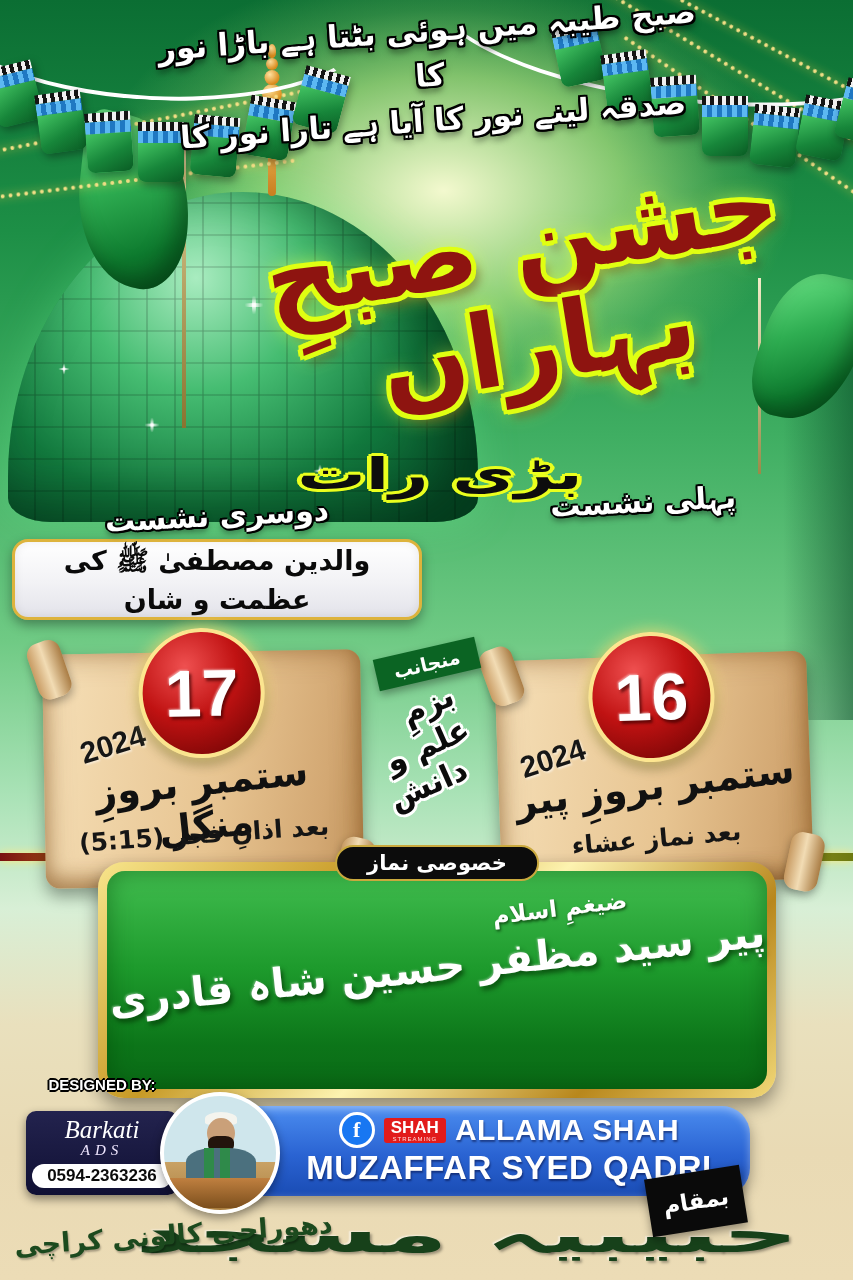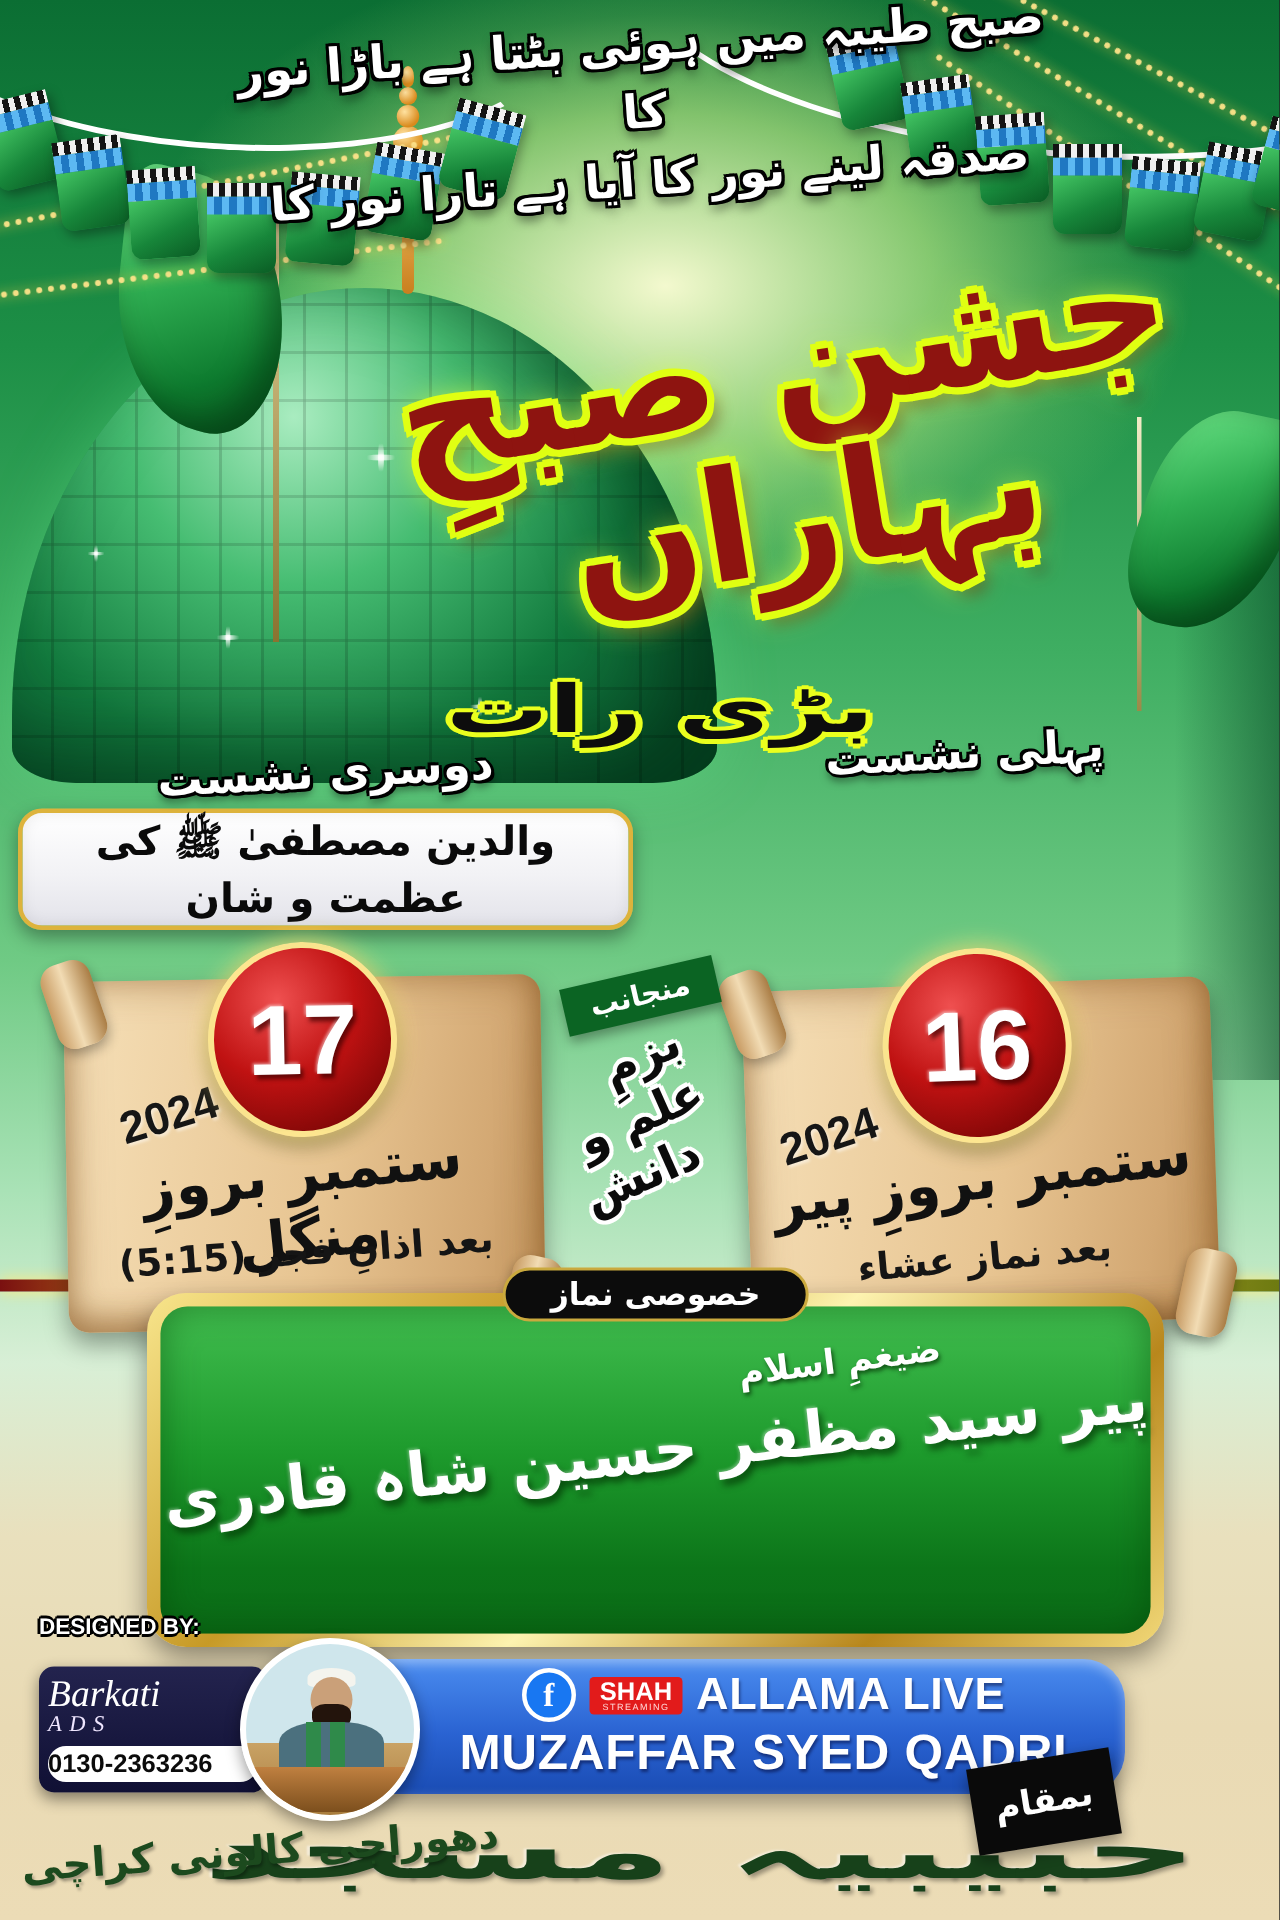--- a/index.html
+++ b/index.html
@@ -110,21 +110,21 @@
     background:linear-gradient(180deg,#41bd4f 0%,#1d9a2c 45%,#0c7519 80%,#0a6a16 100%);
     box-shadow:inset 0 0 24px rgba(0,60,0,.45);}
   .special-pill{position:absolute;top:-26px;left:50%;transform:translateX(-50%);background:#0c0c0c;color:#fff;
     direction:rtl;font-size:21px;font-weight:bold;padding:4px 30px;border-radius:20px;border:2px solid #caa93e;white-space:nowrap;}
   .honorific{position:absolute;top:24px;right:140px;color:#fff;direction:rtl;font-size:23px;font-weight:bold;
     transform:rotate(-7deg);text-shadow:1px 2px 3px rgba(0,40,0,.7);}
   .speaker{position:absolute;left:0;right:0;top:72px;text-align:center;direction:rtl;color:#fff;font-weight:bold;
     font-size:41px;white-space:nowrap;transform:rotate(-6deg);
     text-shadow:2px 4px 5px rgba(0,45,0,.65),-1px -1px 2px rgba(255,255,255,.35);}
   
-  .designer{position:absolute;left:26px;top:1076px;width:152px;text-align:left;z-index:7;}
+  .designer{position:absolute;left:26px;top:1076px;width:152px;text-align:center;z-index:7;}
   .designer .lab{font-family:"Liberation Sans",sans-serif;font-size:15px;font-weight:bold;color:#fff;
     text-shadow:-2px 0 #000,2px 0 #000,0 -2px #000,0 2px #000,-1px -1px #000,1px 1px #000;}
   .designer .card{margin-top:18px;background:linear-gradient(180deg,#23234e,#101034);border-radius:10px;padding:5px 6px 7px;box-shadow:0 4px 10px rgba(0,0,0,.45);}
   .designer .nm{font-family:"Liberation Serif",serif;font-style:italic;font-size:25px;color:#fff;}
   .designer .tp{font-family:"Liberation Serif",serif;font-style:italic;font-size:15px;color:#efe6ff;letter-spacing:5px;margin-top:-2px;}
   .designer .ph{margin-top:5px;background:#fff;border-radius:13px;font-family:"Liberation Sans",sans-serif;
     font-size:17px;font-weight:bold;color:#0b0b0b;padding:2px 0;}
   
   .livebar{position:absolute;left:206px;top:1106px;width:544px;height:90px;border-radius:28px;z-index:7;
     background:linear-gradient(180deg,#4b8df0 0%,#2a63d2 55%,#1a4cb4 100%);
@@ -257,41 +257,41 @@
       <div class="honorific">ضیغمِ اسلام</div>
       <div class="speaker">پیر سید مظفر حسین شاہ قادری</div>
     </div>
   </div>
 
   <div class="designer">
     <div class="lab">DESIGNED BY:</div>
     <div class="card">
       <div class="nm">Barkati</div>
       <div class="tp">ADS</div>
-      <div class="ph">0130-2363236</div>
+      <div class="ph">0594-2363236</div>
     </div>
   </div>
 
   <div class="livebar">
     <div class="photo">
       <div class="cap"></div>
       <div class="head"></div>
       <div class="beard"></div>
       <div class="body"></div>
       <div class="shawl"></div>
       <div class="desk"></div>
     </div>
     <div class="lb-content">
       <div class="lb-row">
         <div class="fb">f</div>
         <div class="livebadge">
           <span class="lv">SHAH</span>
           <span class="st">STREAMING</span>
         </div>
-        <span class="lb-t1">ALLAMA LIVE</span>
+        <span class="lb-t1">ALLAMA SHAH</span>
       </div>
       <div class="lb-t2">MUZAFFAR SYED QADRI</div>
     </div>
   </div>
 
   <div class="venue-badge">بمقام</div>
   <div class="venue-line">
     <span class="masjid">حبیبیہ مسجد</span>
     <span class="address">دھوراجی کالونی کراچی</span>
   </div>

